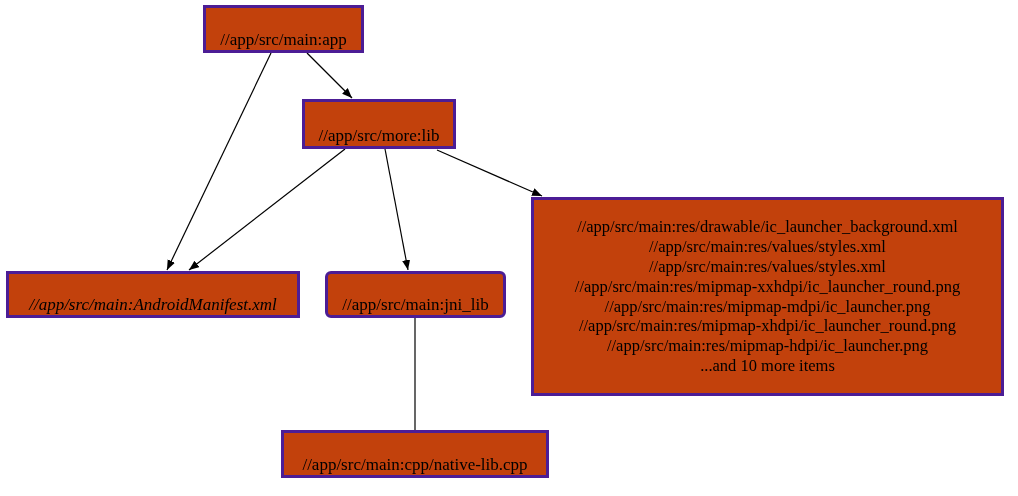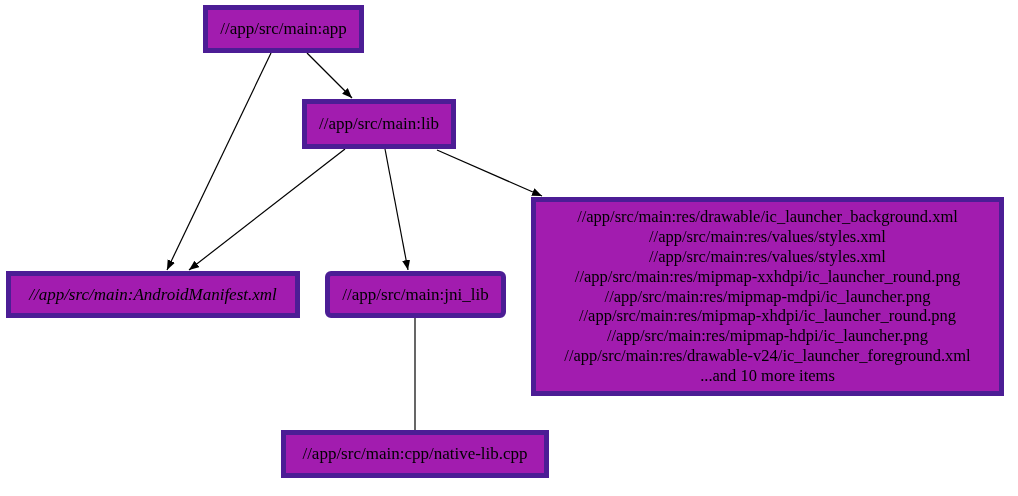--- a/index.html
+++ b/index.html
@@ -19,24 +19,24 @@
   .edge-layer {
     position: absolute;
     left: 0;
     top: 0;
     width: 1018px;
     height: 496px;
   }
   .node {
     position: absolute;
     box-sizing: border-box;
-    border: 5px solid #4c1d95;
-    background: #a21caf;
+    border: 3px solid #4c1d95;
+    background: #c2410c;
     display: flex;
-    align-items: center;
+    align-items: flex-end;
     justify-content: center;
     text-align: center;
     font-size: 17px;
     line-height: 1.15;
     white-space: nowrap;
   }
   #node-app      { left: 203px; top: 5px;   width: 161px; height: 48px; }
   #node-lib      { left: 302px; top: 99px;  width: 154px; height: 50px; }
   #node-manifest { left: 6px;   top: 271px; width: 294px; height: 47px; font-style: italic; }
   #node-jni      { left: 325px; top: 271px; width: 181px; height: 47px; border-radius: 6px; }
@@ -68,40 +68,39 @@
     <line x1="385" y1="149" x2="408" y2="270" marker-end="url(#arrowhead)"></line>
     <line x1="437" y1="150" x2="542" y2="196" marker-end="url(#arrowhead)"></line>
     <line x1="415" y1="318" x2="415" y2="441" marker-end="url(#arrowhead)"></line>
   </svg>
 
   <div class="node" id="node-app">
     <span>//app/src/main:app</span>
   </div>
 
   <div class="node" id="node-lib">
-    <span>//app/src/main:lib</span>
+    <span>//app/src/more:lib</span>
   </div>
 
   <div class="node" id="node-manifest">
     <span>//app/src/main:AndroidManifest.xml</span>
   </div>
 
   <div class="node" id="node-jni">
     <span>//app/src/main:jni_lib</span>
   </div>
 
   <div class="node" id="node-res">
     <div class="res-line">//app/src/main:res/drawable/ic_launcher_background.xml</div>
     <div class="res-line">//app/src/main:res/values/styles.xml</div>
     <div class="res-line">//app/src/main:res/values/styles.xml</div>
     <div class="res-line">//app/src/main:res/mipmap-xxhdpi/ic_launcher_round.png</div>
     <div class="res-line">//app/src/main:res/mipmap-mdpi/ic_launcher.png</div>
     <div class="res-line">//app/src/main:res/mipmap-xhdpi/ic_launcher_round.png</div>
     <div class="res-line">//app/src/main:res/mipmap-hdpi/ic_launcher.png</div>
-    <div class="res-line">//app/src/main:res/drawable-v24/ic_launcher_foreground.xml</div>
     <div class="res-line">...and 10 more items</div>
   </div>
 
   <div class="node" id="node-native">
     <span>//app/src/main:cpp/native-lib.cpp</span>
   </div>
 
 </div>
 
 </body></html>

